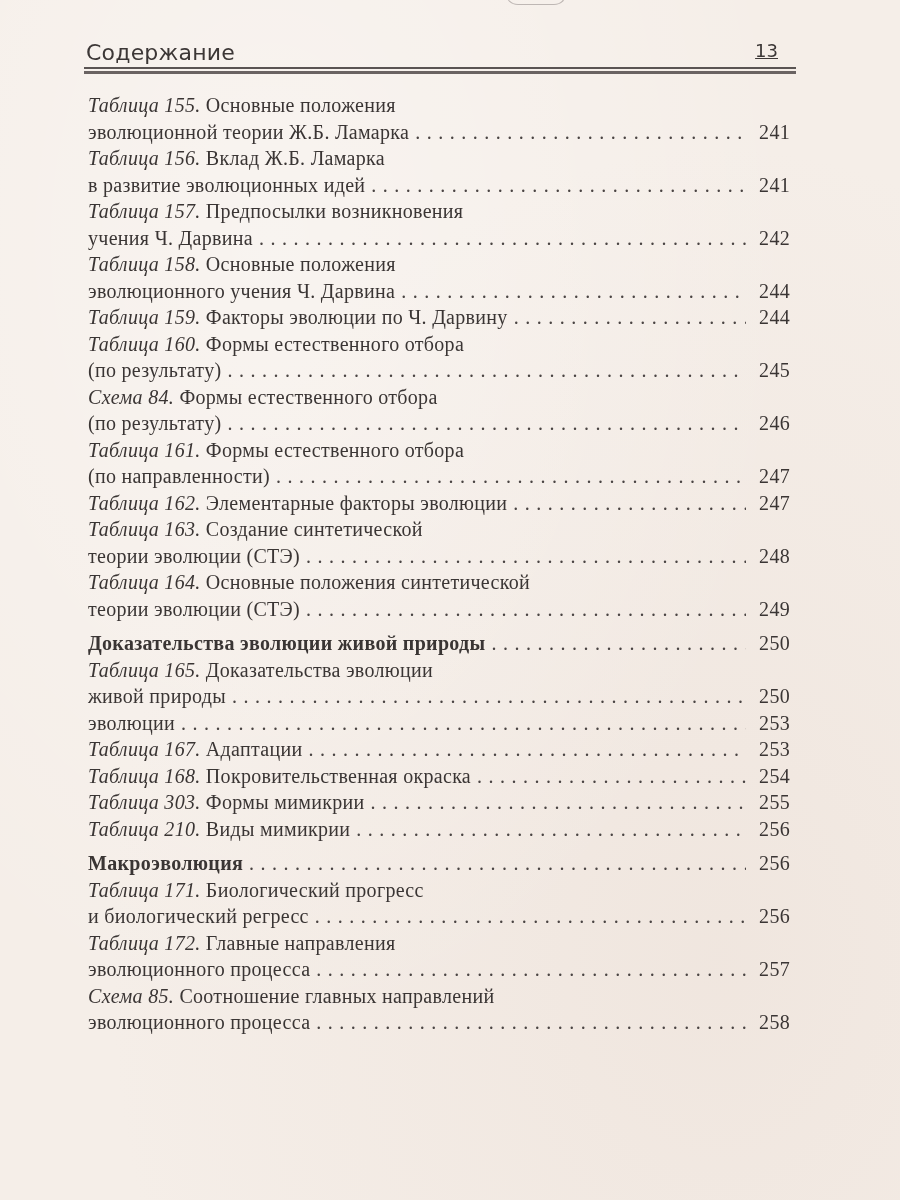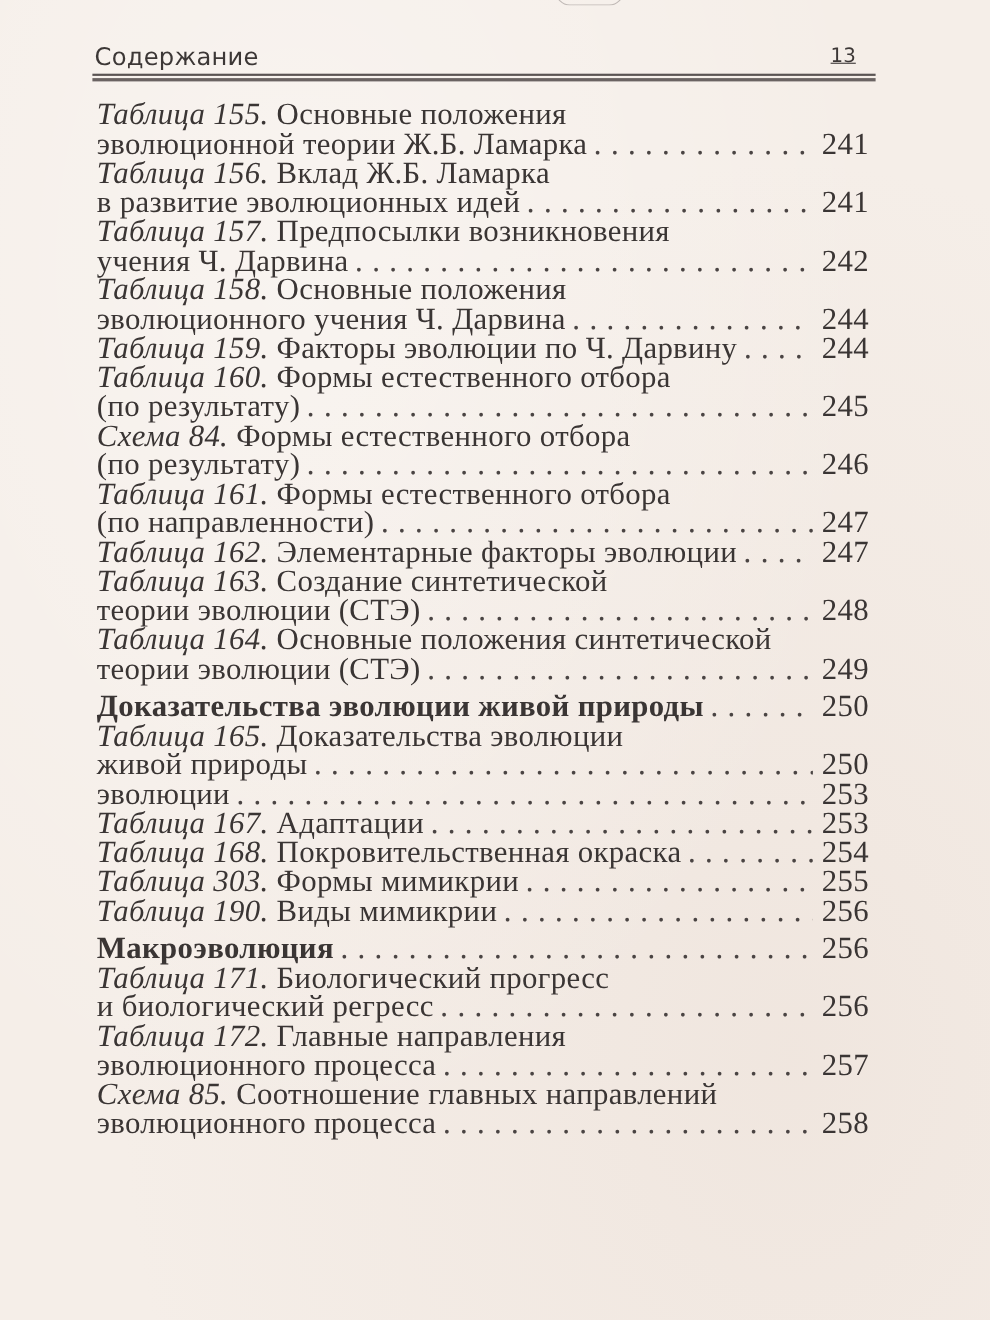--- a/index.html
+++ b/index.html
@@ -64,21 +64,21 @@
       position: absolute;
       left: 84px; top: 71px;
       width: 712px; height: 3px;
       background: #6a6362;
     }
     .toc {
       position: absolute;
       left: 88px; top: 92px;
       width: 702px;
       font-family: "Liberation Serif", "DejaVu Serif", serif;
-      font-size: 28px;
+      font-size: 20px;
       color: #3a3534;
     }
     .entry {
       margin: 0;
     }
     .line {
       height: 26.5px;
       line-height: 26.5px;
       white-space: nowrap;
       position: relative;
@@ -258,21 +258,21 @@
       </div>
       <div class="entry item">
         <div class="line last">
           <span class="txt"><span class="lbl">Таблица 303.</span> <span>Формы мимикрии</span></span>
           <span class="dots"></span>
           <span class="pg">255</span>
         </div>
       </div>
       <div class="entry item">
         <div class="line last">
-          <span class="txt"><span class="lbl">Таблица 190.</span> <span>Виды мимикрии</span></span>
+          <span class="txt"><span class="lbl">Таблица 210.</span> <span>Виды мимикрии</span></span>
           <span class="dots"></span>
           <span class="pg">256</span>
         </div>
       </div>
       <div class="gap"></div>
       <div class="entry section">
         <div class="line last">
           <span class="txt"><span>Макроэволюция</span></span>
           <span class="dots"></span>
           <span class="pg">256</span>

